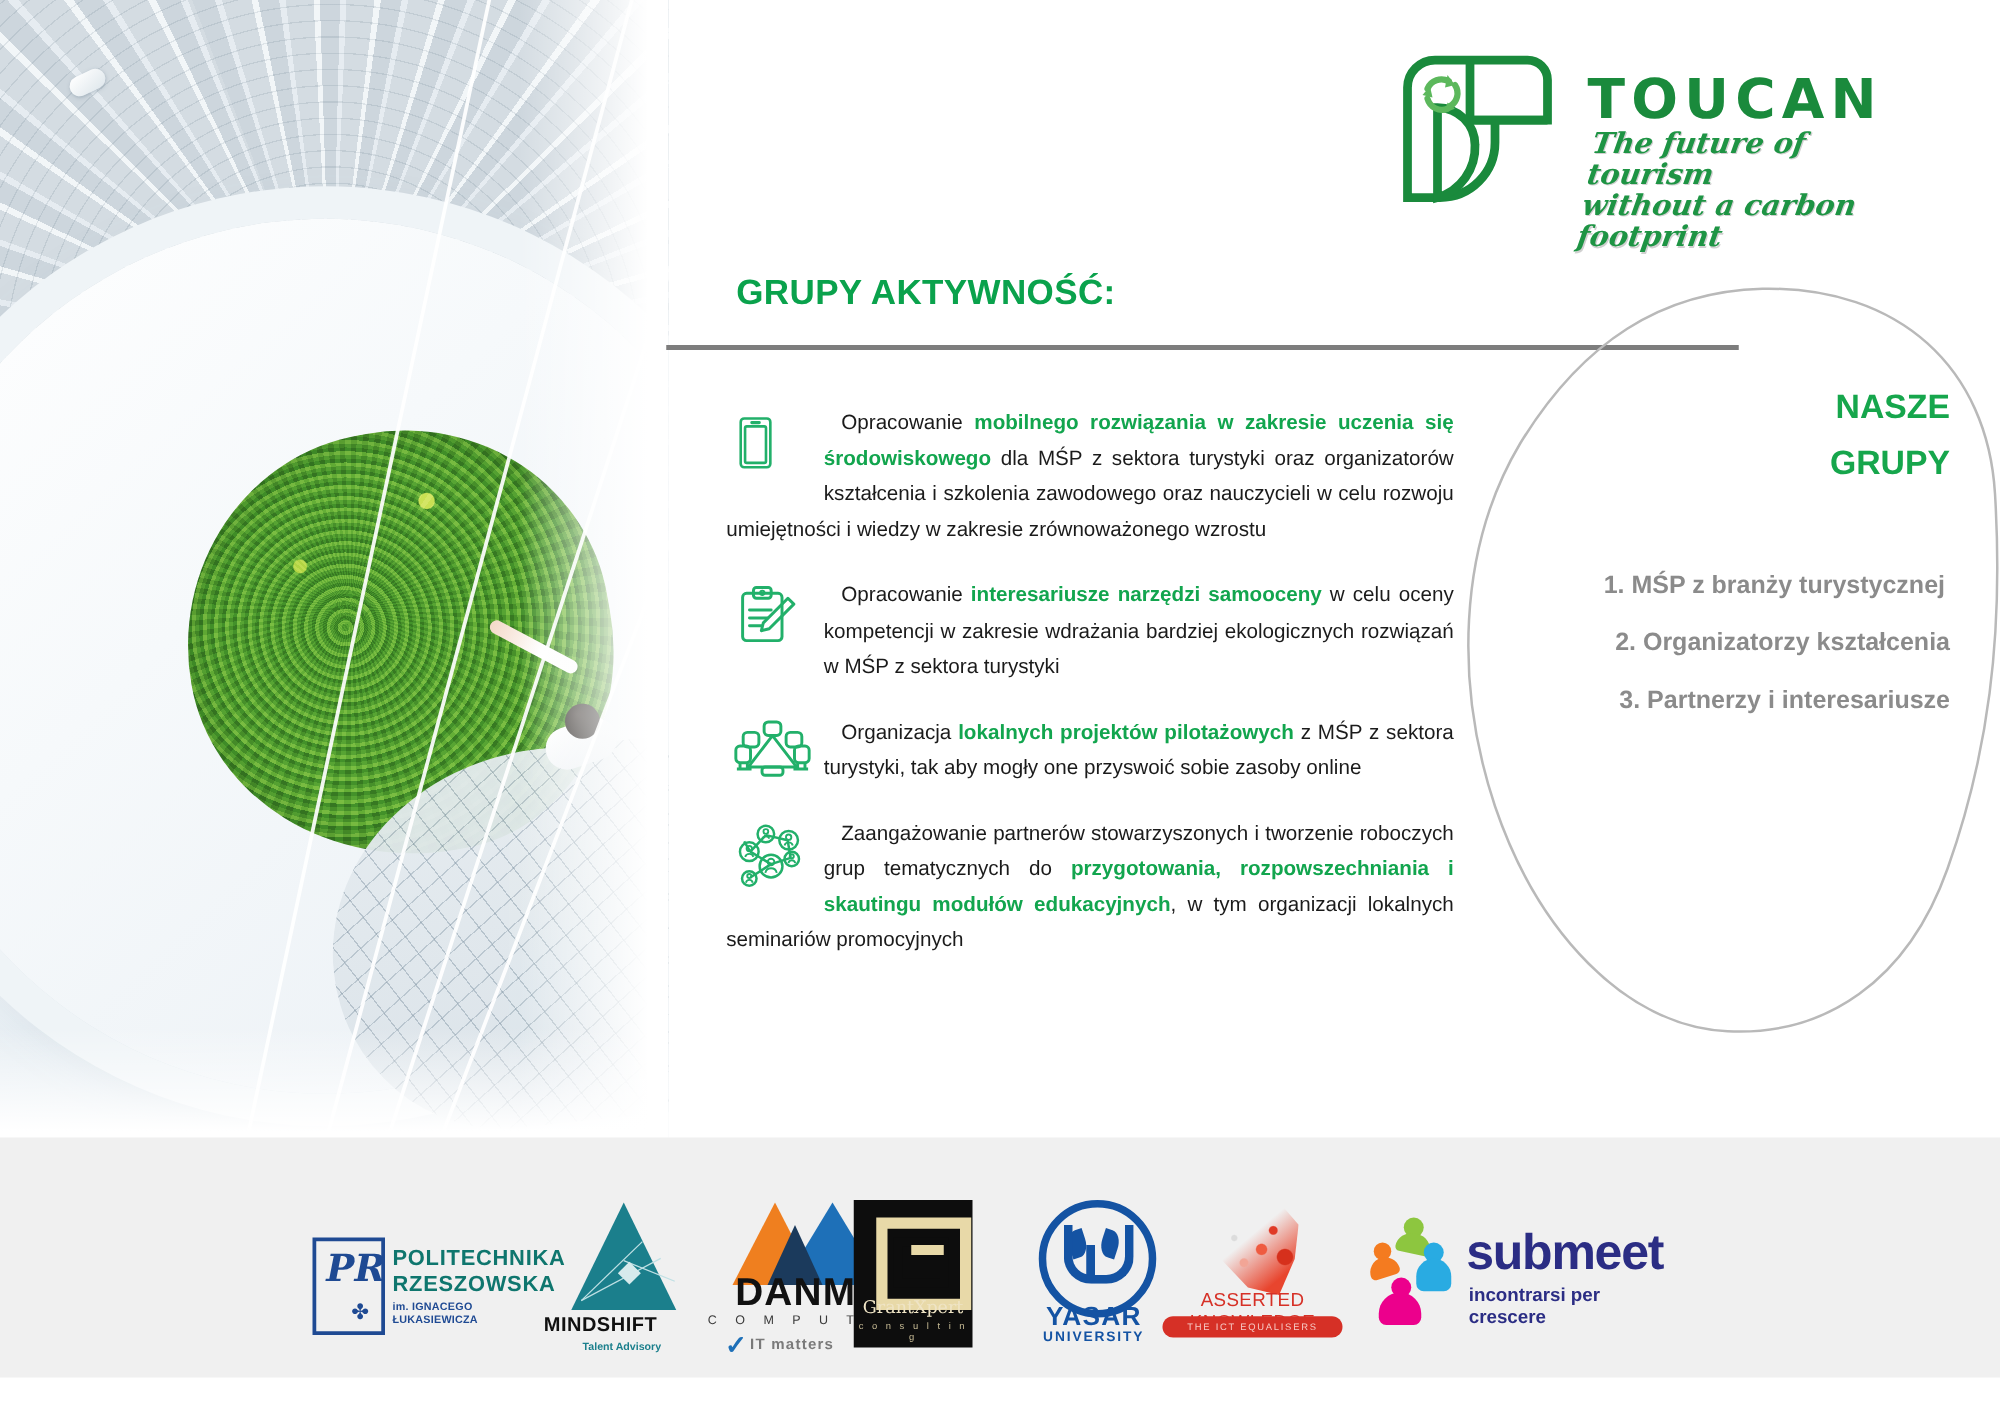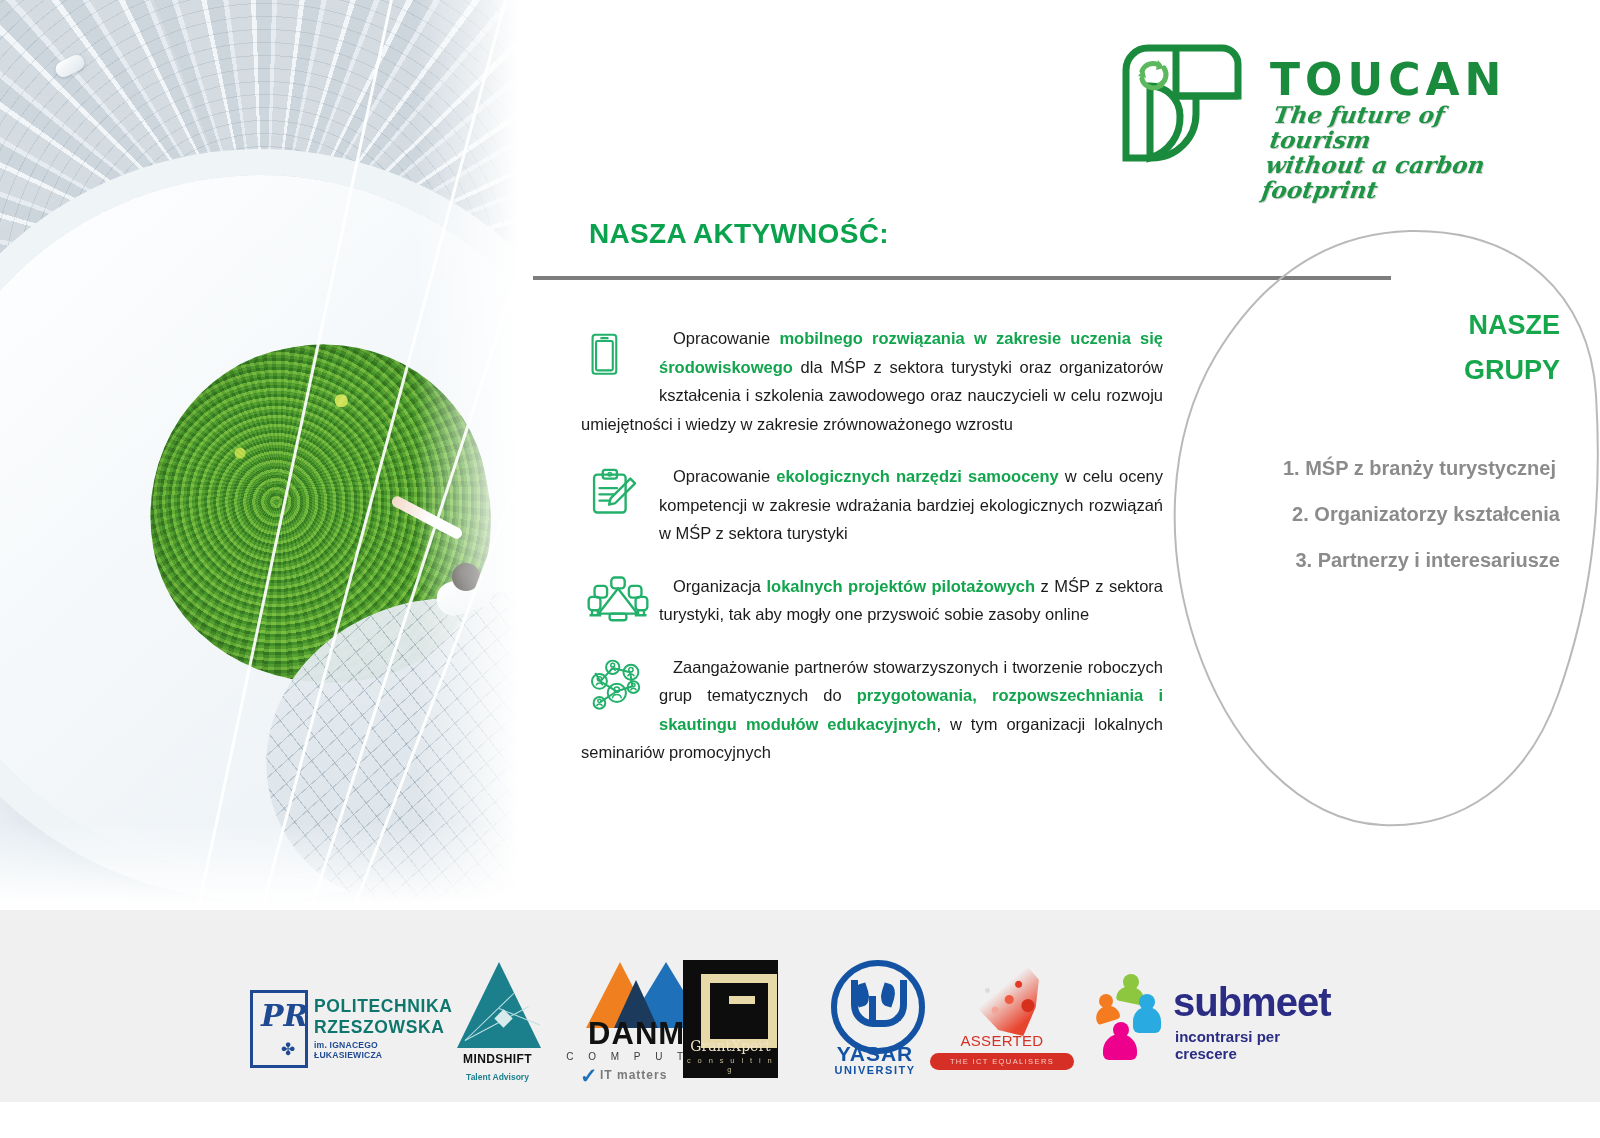--- a/index.html
+++ b/index.html
@@ -205,22 +205,22 @@
   .ms{left:195px;top:30px;width:125px;height:120px;}
   .ms .tri{position:absolute;left:22px;top:0;width:0;height:0;
     border-left:42px solid transparent;border-right:42px solid transparent;
     border-bottom:86px solid #1b7f8c;}
   .ms .ln{position:absolute;background:#bfe0e4;height:1px;transform-origin:left;}
   .ms .l1{left:30px;top:78px;width:72px;transform:rotate(-28deg);}
   .ms .l2{left:30px;top:78px;width:68px;transform:rotate(-44deg);}
   .ms .l3{left:64px;top:46px;width:44px;transform:rotate(22deg);}
   .ms .dia{position:absolute;left:62px;top:50px;width:13px;height:13px;background:#d7eaec;
     transform:rotate(45deg);}
-  .ms .n{position:absolute;left:0;top:90px;width:125px;text-align:center;color:#111;
-    font-weight:bold;font-size:12px;letter-spacing:.4px;}
+  .ms .n{position:absolute;left:0;top:90px;width:125px;color:#111;
+    font-weight:bold;font-size:16px;letter-spacing:.4px;}
   .ms .s{position:absolute;left:0;top:110px;width:125px;text-align:center;color:#1b7f8c;
     font-size:8.5px;font-weight:bold;}
 
   
   .dn{left:310px;top:26px;width:220px;height:130px;}
   .dn .pk{position:absolute;width:0;height:0;}
   .dn .pkO{left:36px;top:4px;border-left:34px solid transparent;border-right:34px solid transparent;
     border-bottom:66px solid #ef7f1f;}
   .dn .pkB{left:76px;top:4px;border-left:40px solid transparent;border-right:40px solid transparent;
     border-bottom:66px solid #1e70b8;}
@@ -337,21 +337,21 @@
       </g>
     </svg>
   </div>
   <div class="logo-word">TOUCAN</div>
   <div class="logo-tag">
     <span>The future of tourism</span><br>
     <span>without a carbon footprint</span>
   </div>
 </div>
 
-<div class="heading">NASZA AKTYWNOŚĆ:</div>
+<div class="heading">GRUPY AKTYWNOŚĆ:</div>
 <div class="divider"></div>
 
 <div class="blob">
   <svg viewBox="0 0 440 610" width="440" height="610" aria-hidden="true">
     <path d="M250 6 C 360 4 430 70 436 170 C 443 286 430 380 398 470
              C 366 560 300 604 222 600 C 140 596 70 520 36 420
              C 4 324 6 214 56 130 C 106 48 170 8 250 6 Z" fill="none" stroke="#b9b9b9" stroke-width="2"></path>
   </svg>
 </div>
 
@@ -386,21 +386,21 @@
         <rect x="20" y="3" width="18" height="11" rx="3" fill="none" stroke="#22b06a" stroke-width="3"></rect>
         <circle cx="29" cy="8.5" r="2.2" fill="none" stroke="#22b06a" stroke-width="2"></circle>
         <g stroke="#22b06a" stroke-width="3" stroke-linecap="round">
           <path d="M16 26 H38"></path>
             <path d="M16 34 H34"></path>
             <path d="M16 42 H28"></path>
         </g>
         <path d="M55 14 L61 20 L36 45 L28 47 L30 39 Z" fill="none" stroke="#22b06a" stroke-width="3" stroke-linejoin="round"></path>
       </svg>
     </span>
-    <p><span class="lead"></span>Opracowanie <span class="hi">ekologicznych narzędzi samooceny</span><span> w celu oceny kompetencji w zakresie wdrażania bardziej ekologicznych rozwiązań w MŚP z sektora turystyki</span></p>
+    <p><span class="lead"></span>Opracowanie <span class="hi">interesariusze narzędzi samooceny</span><span> w celu oceny kompetencji w zakresie wdrażania bardziej ekologicznych rozwiązań w MŚP z sektora turystyki</span></p>
   </div>
 
   <div class="blk b3">
     <span class="ico">
       <svg viewBox="0 0 74 62" width="62" height="58" aria-hidden="true">
         <g fill="none" stroke="#22b06a" stroke-width="2.8" stroke-linejoin="round">
           <path d="M37 16 L60 46 H14 Z"></path>
           <rect x="27" y="46" width="20" height="8" rx="3"></rect>
           <rect x="29" y="3" width="16" height="13" rx="4"></rect>
           <rect x="9" y="13" width="15" height="14" rx="4"></rect>

